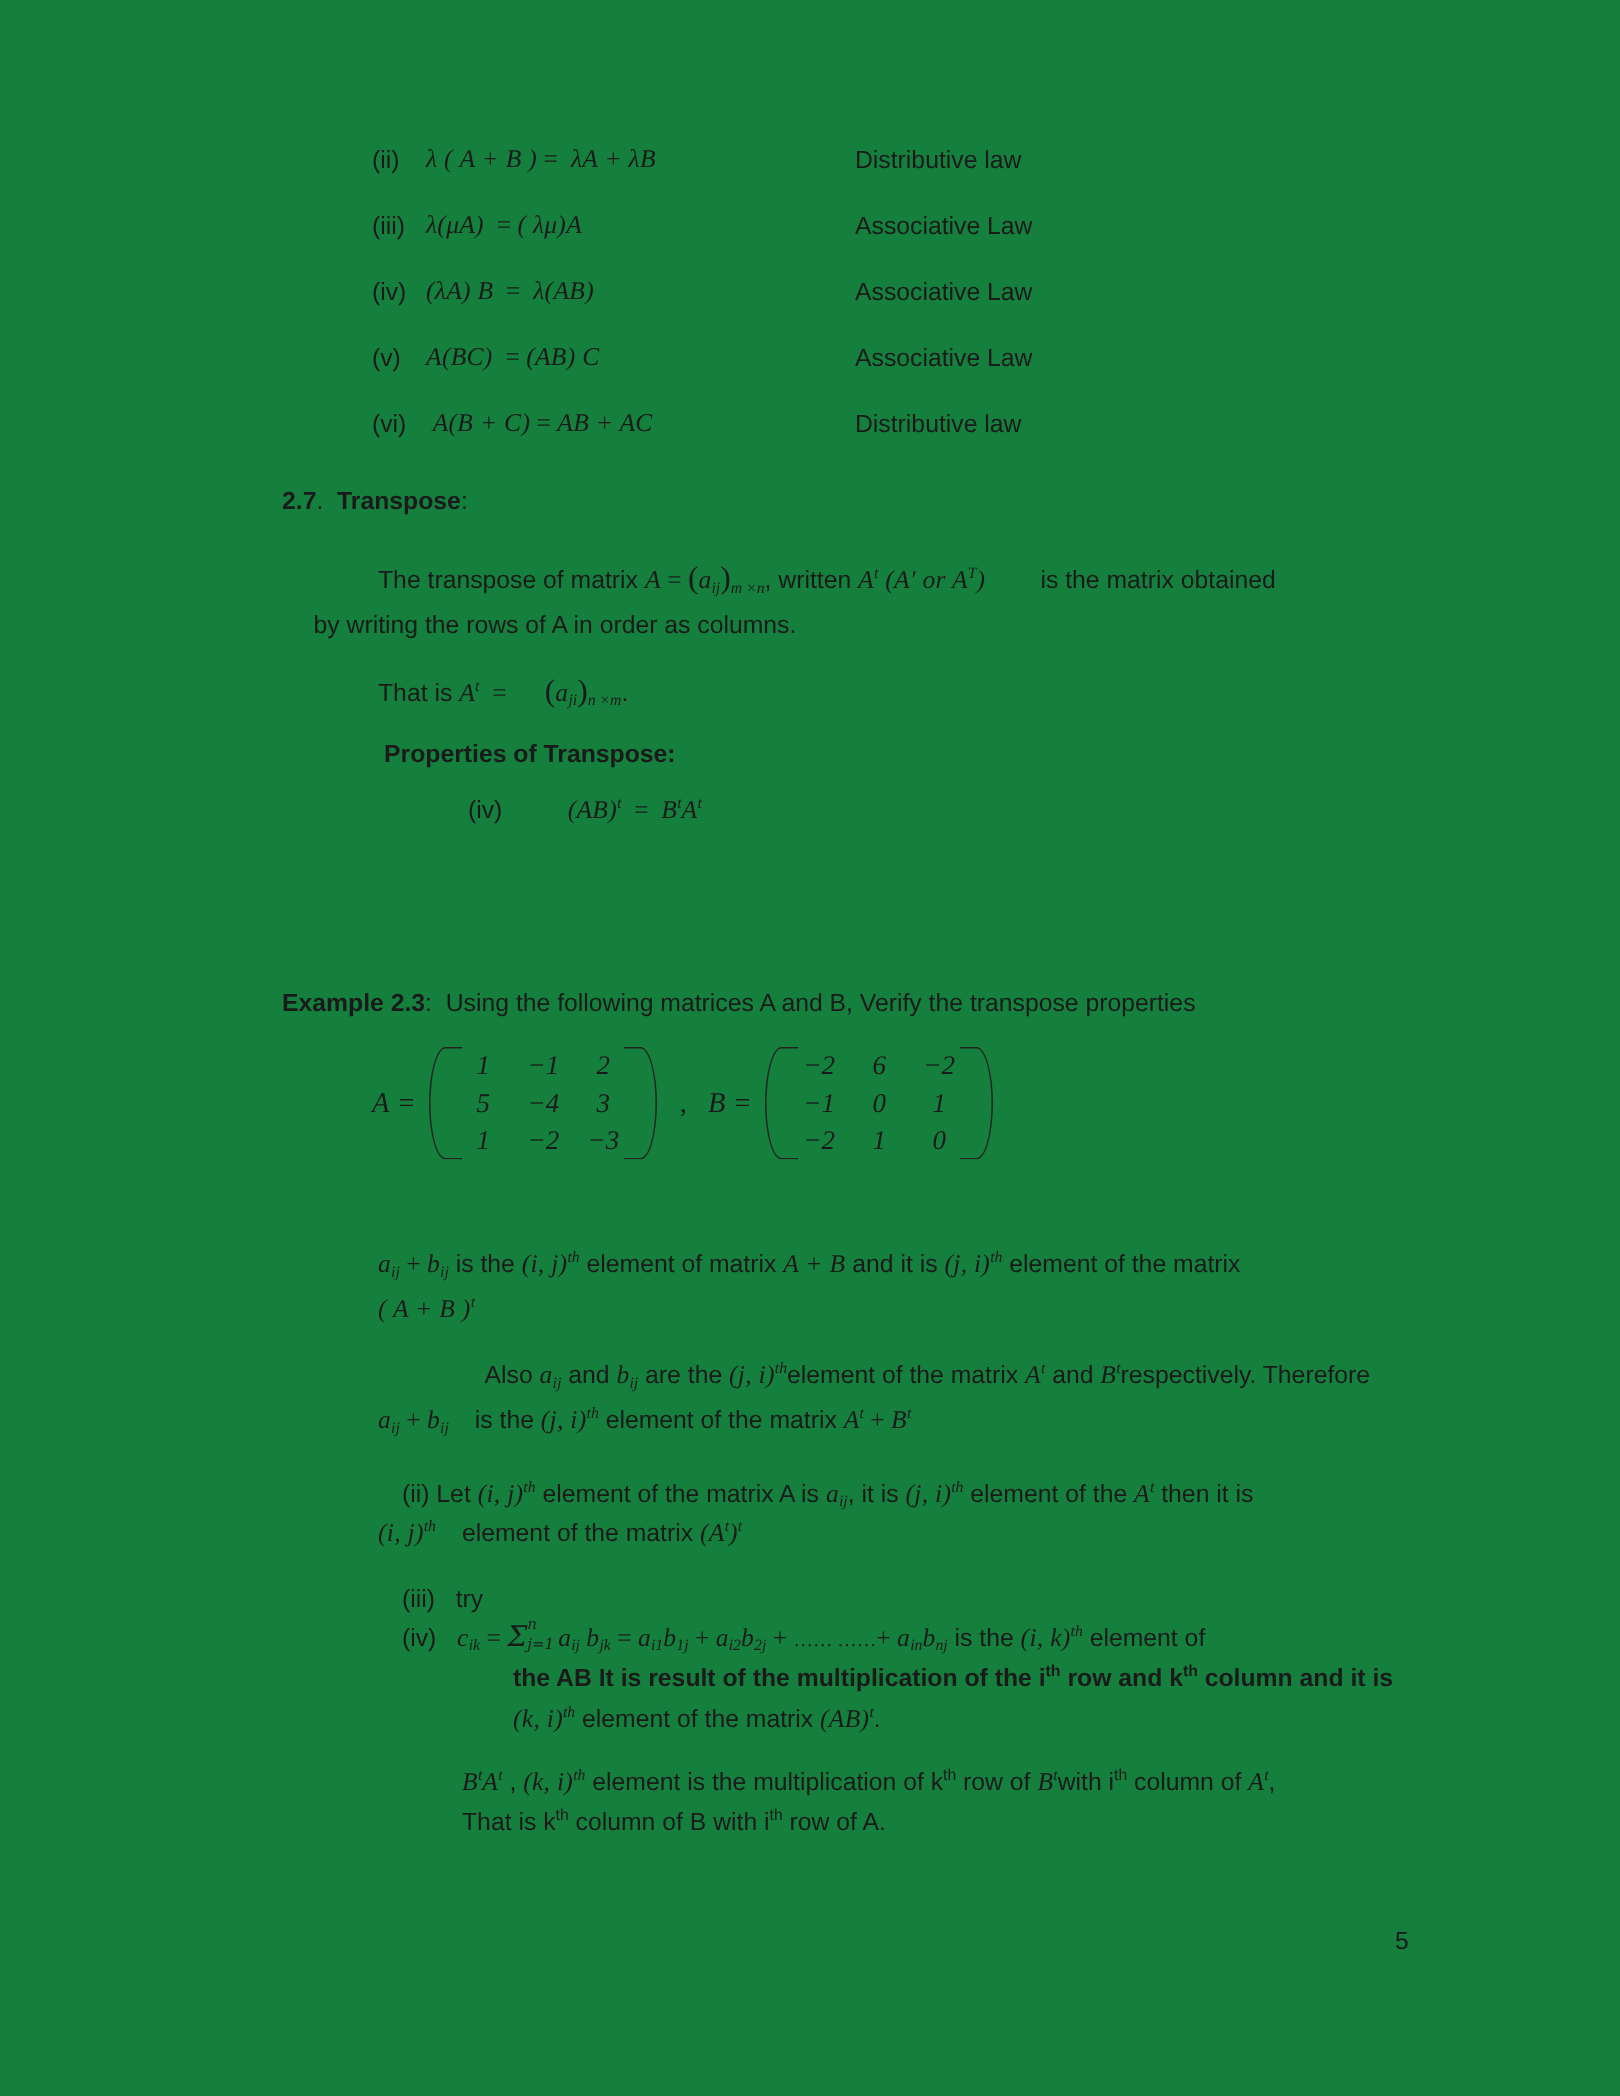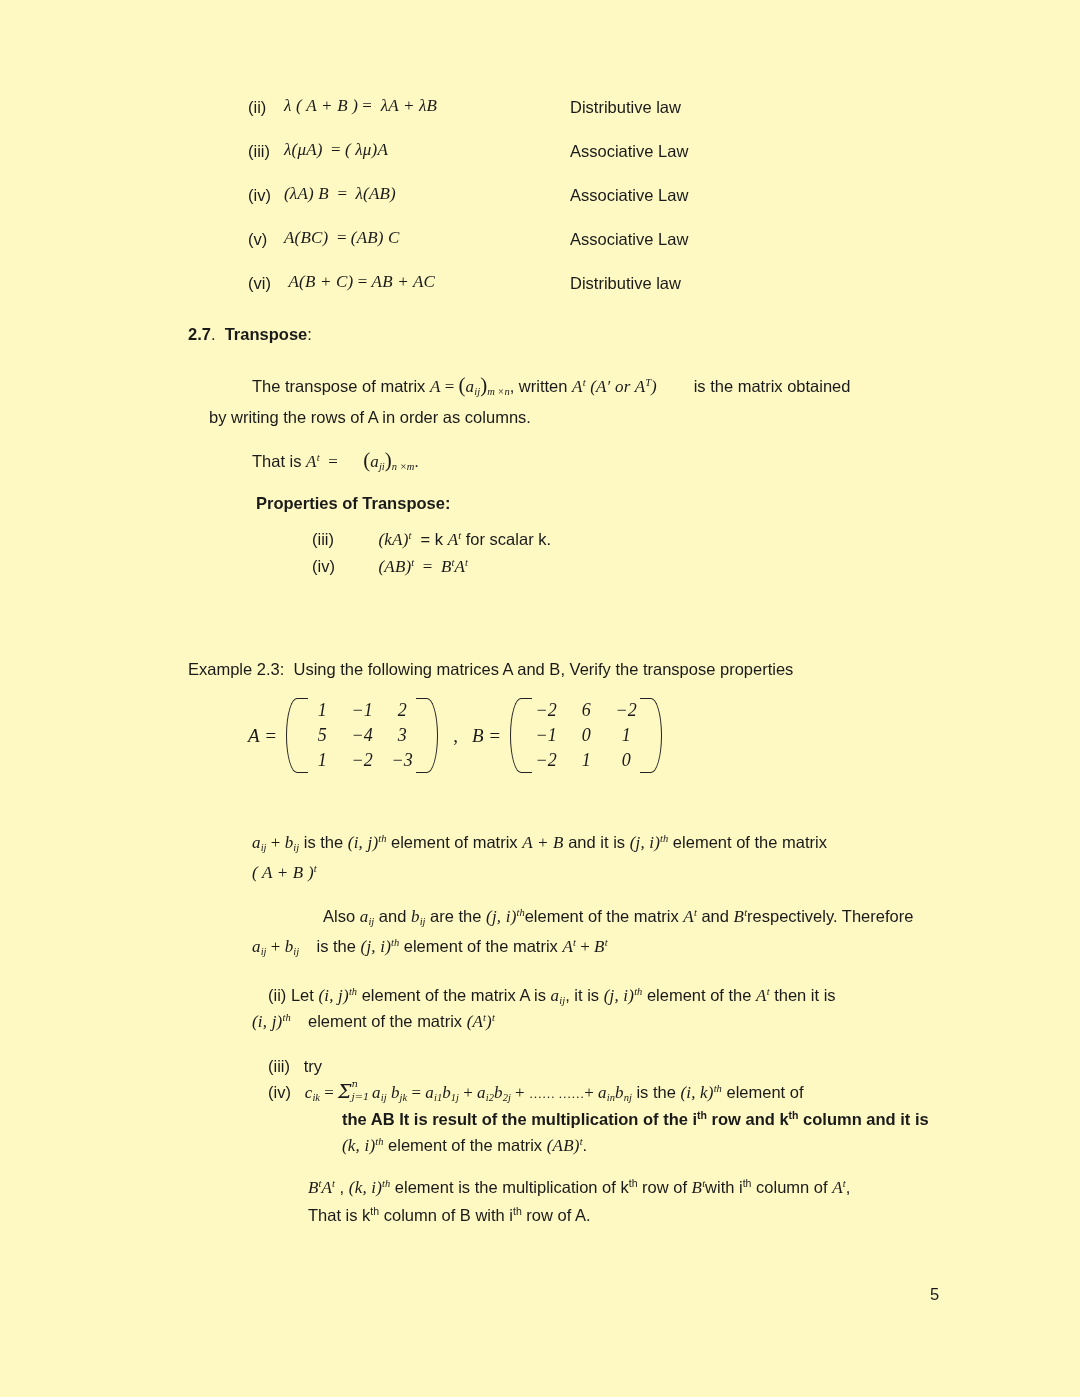--- a/index.html
+++ b/index.html
@@ -11,21 +11,21 @@
     width: 1080px;
     height: 1397px;
     position: relative;
     font-family: "Liberation Sans", sans-serif;
     color: #1a1a1a;
     overflow: hidden;
   }
   .page {
     position: absolute;
     inset: 0;
-    background: #fef9c3;
+    background: #15803d;
   }
   
   .mi {            
     font-family: "Liberation Serif", "DejaVu Serif", serif;
     font-style: italic;
     font-size: 17px;
     letter-spacing: .2px;
   }
   .mn {            
     font-family: "Liberation Serif", "DejaVu Serif", serif;
@@ -81,21 +81,21 @@
   .proplist { position: absolute; left: 312px; top: 530px; }
   .proprow  { position: relative; height: 27px; white-space: nowrap; }
   .proprow .lbl { display: inline-block; width: 62px; font-size: 16.5px; }
   .proprow .eq  { font-size: 16.5px; }
 
   
   .h-example {
     position: absolute; left: 188px; top: 660px;
     font-size: 16.5px; white-space: nowrap;
   }
-  .h-example b { font-weight: 400; margin-top: 24px; }
+  .h-example b { font-weight: 700; margin-top: 24px; }
 
   .matrices {
     position: absolute; left: 248px; top: 697px;
     display: flex; align-items: center; gap: 0;
     font-family: "Liberation Serif", "DejaVu Serif", serif;
   }
   .mlabel {
     font-style: italic; font-size: 19px; margin-right: 6px;
   }
   .comma { font-size: 19px; margin: 0 14px 0 12px; }
@@ -217,24 +217,20 @@
 
   <div class="para p-def-2">by writing the rows of A in order as columns.</div>
 
   <div class="para p-thatis">
     <span>That is </span><span class="mi">A</span><sup class="ms">t</sup><span class="mn">&nbsp;&nbsp;=&nbsp;&nbsp;&nbsp;&nbsp;&nbsp;&nbsp;</span><span class="mn" style="font-size:21px;">(</span><span class="mi">a</span><sub class="ms">ji</sub><span class="mn" style="font-size:21px;">)</span><sub class="ms">n ×m</sub><span>.</span>
   </div>
 
   <div class="h-props">Properties of Transpose:</div>
 
   <div class="proplist">
-    <div class="proprow">
-      <span class="lbl">(iii)</span>
-      <span class="eq"><span class="mi">(kA)</span><sup class="ms">t</sup><span class="sans">&nbsp;&nbsp;= k </span><span class="mi">A</span><sup class="ms">t</sup><span class="sans">&nbsp;<span>for scalar k.</span></span></span>
-    </div>
     <div class="proprow">
       <span class="lbl">(iv)</span>
       <span class="eq"><span class="mi">(AB)</span><sup class="ms">t</sup><span class="mn">&nbsp;&nbsp;=&nbsp;&nbsp;</span><span class="mi">B</span><sup class="ms">t</sup><span class="mi">A</span><sup class="ms">t</sup></span>
     </div>
   </div>
 
   <div class="h-example">
     <b>Example 2.3</b><span>:</span>&nbsp;
     <span>Using the following matrices A and B, Verify the transpose properties</span>
   </div>

